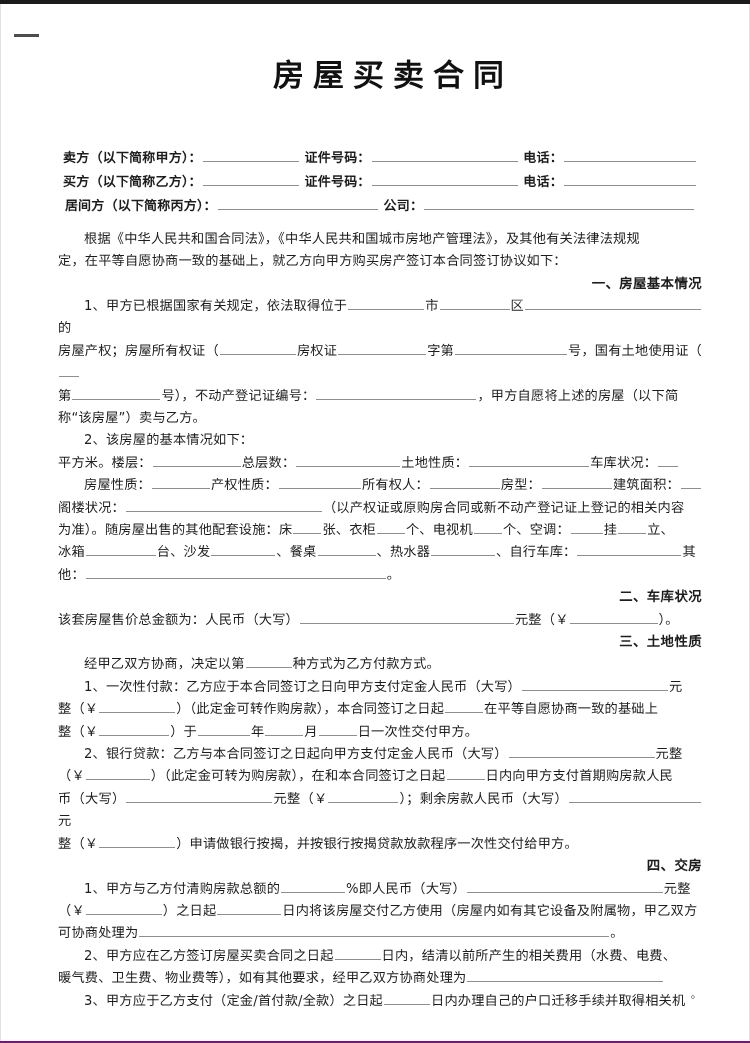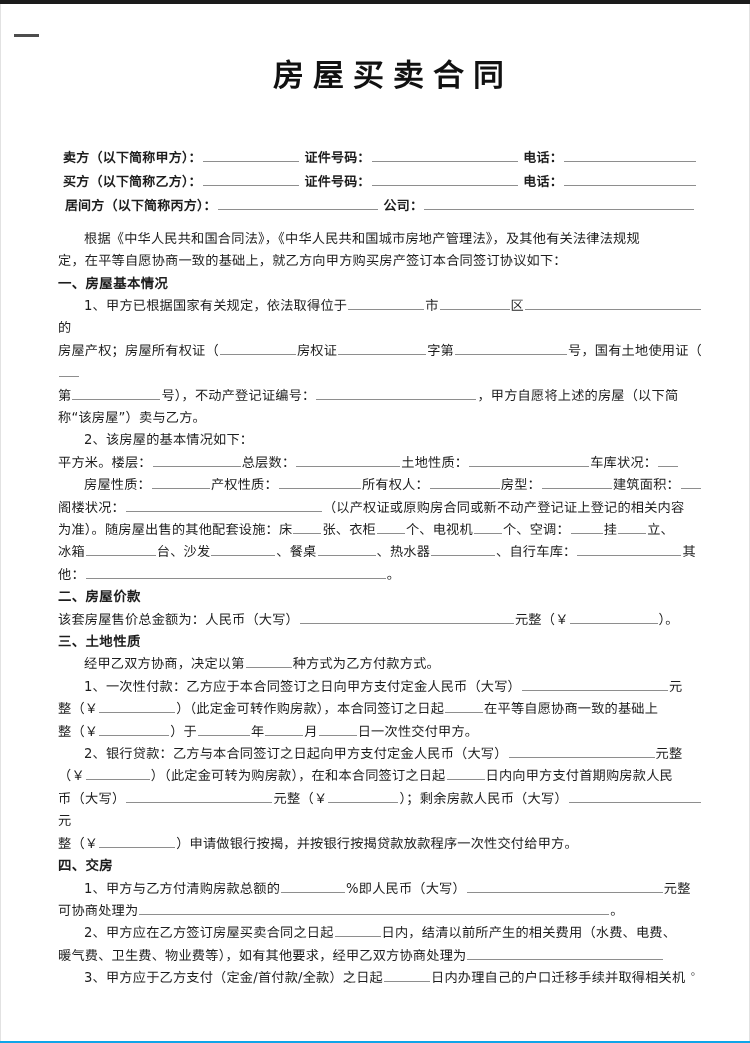--- a/index.html
+++ b/index.html
@@ -11,21 +11,21 @@
   body {
     font-family: "DejaVu Sans", "Liberation Sans", sans-serif;
   }
   .page {
     position: relative;
     width: 750px;
     height: 1043px;
     background: #ffffff;
     box-sizing: border-box;
     border-top: 4px solid #1b1b1b;
-    border-bottom: 2px solid #0ea5e9;
+    border-bottom: 2px solid #701a75;
     overflow: hidden;
     padding-left: 27px;
   }
   .page-edge-left,
   .page-edge-right {
     position: absolute;
     top: 0;
     bottom: 0;
     width: 1px;
     background: #e2e2e2;
@@ -115,20 +115,21 @@
     text-align: justify;
     text-justify: inter-ideograph;
   }
   .indent { text-indent: 26px; }
 
   .sec-head {
     margin: 0;
     font-weight: bold;
     font-size: 13.4px;
     letter-spacing: 0.4px;
+    text-align: right;
   }
 
   .standalone-line {
     border-bottom: 1px solid #9a9a9a;
     width: 620px;
     height: 0;
     margin: 12px 0 2px 0;
   }
   .tail-dot {
     float: right;
@@ -206,21 +207,21 @@
     </p>
 
     <p class="para">
       <span>冰箱</span><span class="fill w70"></span><span>台、沙发</span><span class="fill w64"></span><span>、餐桌</span><span class="fill w58"></span><span>、热水器</span><span class="fill w64"></span><span>、自行车库：</span><span class="fill w104"></span><span>其</span>
     </p>
 
     <p class="para">
       <span>他：</span><span class="fill w300"></span><span>。</span>
     </p>
 
-    <p class="sec-head">二、房屋价款</p>
+    <p class="sec-head">二、车库状况</p>
     <p class="para">
       <span>该套房屋售价总金额为：人民币（大写）</span><span class="fill w214"></span><span>元整（￥</span><span class="fill w88"></span><span>）。</span>
     </p>
 
     <p class="sec-head">三、土地性质</p>
     <p class="para indent">
       <span>经甲乙双方协商，决定以第</span><span class="fill w46"></span><span>种方式为乙方付款方式。</span>
     </p>
 
     <p class="para indent">
@@ -243,20 +244,23 @@
       <span>币（大写）</span><span class="fill w146"></span><span>元整（￥</span><span class="fill w70"></span><span>）；剩余房款人民币（大写）</span><span class="fill w132"></span><span>元</span>
     </p>
     <p class="para">
       <span>整（￥</span><span class="fill w76"></span><span>）申请做银行按揭，并按银行按揭贷款放款程序一次性交付给甲方。</span>
     </p>
 
     <p class="sec-head">四、交房</p>
 
     <p class="para indent">
       <span>1、甲方与乙方付清购房款总额的</span><span class="fill w64"></span><span>%即人民币（大写）</span><span class="fill w196"></span><span>元整</span>
+    </p>
+    <p class="para">
+      <span>（￥</span><span class="fill w76"></span><span>）之日起</span><span class="fill w64"></span><span>日内将该房屋交付乙方使用（房屋内如有其它设备及附属物，甲乙双方</span>
     </p>
     <p class="para">
       <span>可协商处理为</span><span class="fill w470"></span><span>。</span>
     </p>
 
     <p class="para indent">
       <span>2、甲方应在乙方签订房屋买卖合同之日起</span><span class="fill w46"></span><span>日内，结清以前所产生的相关费用（水费、电费、</span>
     </p>
     <p class="para">
       <span>暖气费、卫生费、物业费等），如有其他要求，经甲乙双方协商处理为</span><span class="fill w196"></span>

